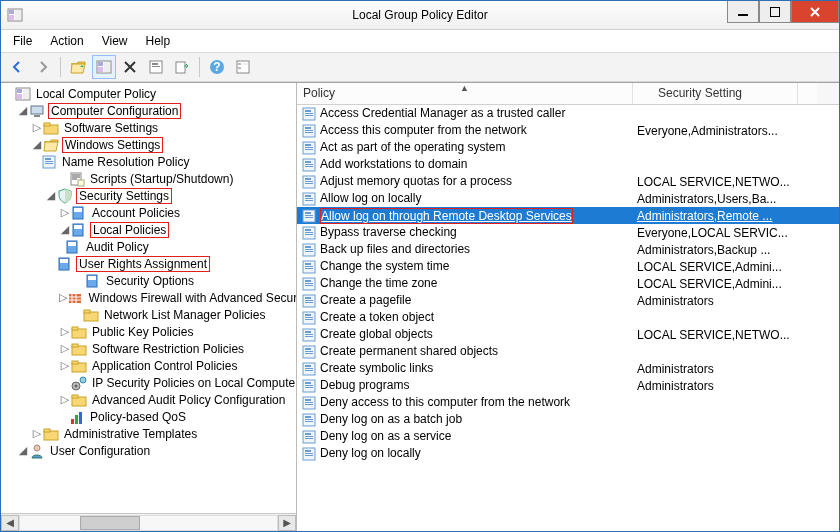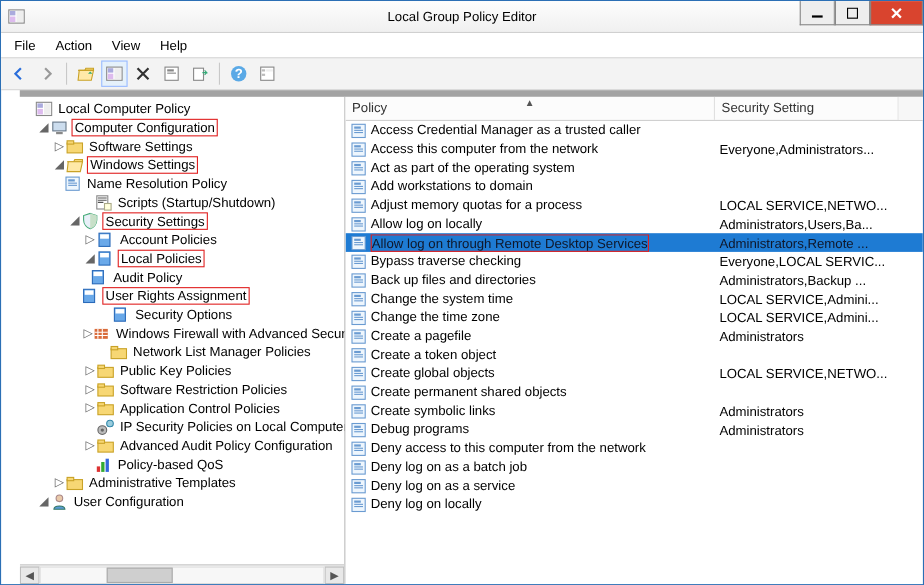--- a/index.html
+++ b/index.html
@@ -14,41 +14,41 @@
 .winbtn.close { background: #d9442e; color: #fff; width: 48px; }
 .winbtn svg { width: 10px; height: 10px; }
 
 .menubar { height: 22px; display: flex; align-items: center; padding: 0 4px; gap: 2px; background: #fff; }
 .menuitem { padding: 2px 8px; cursor: pointer; }
 
 .toolbar { height: 30px; border-top: 1px solid #d8d8d8; border-bottom: 1px solid #d8d8d8; background: #f3f3f3; display: flex; align-items: center; padding: 0 4px; gap: 2px; }
 .tbtn { width: 24px; height: 24px; display: flex; align-items: center; justify-content: center; border: 1px solid transparent; cursor: pointer; }
 .tsep { width: 1px; height: 20px; background: #c8c8c8; margin: 0 3px; }
 
-.content { flex: 1; display: flex; border-top: 6px solid #a3a3a3; min-height: 0; margin-left: 17px; }
+.content { flex: 1; display: flex; border-top: 1px solid #a3a3a3; min-height: 0; }
 .treepane { width: 296px; border-right: 1px solid #bbb; display: flex; flex-direction: column; overflow: hidden; }
 .treeview { flex: 1; overflow-x: hidden; overflow-y: auto; padding: 2px 0 0 0; }
 .node { display: flex; align-items: center; height: 17px; white-space: nowrap; cursor: pointer; }
 .node .exp { width: 12px; text-align: center; color: #666; font-size: 11px; user-select: none; }
 .node .ico { width: 16px; height: 16px; margin-right: 3px; display: inline-flex; align-items: center; justify-content: center; }
 .node .lbl { padding: 0 2px; }
 .red { border: 1px solid #e02020; }
 .hscroll { height: 18px; border-top: 1px solid #c8c8c8; background: #f0f0f0; display: flex; align-items: center; }
 .hscroll .arrow { width: 18px; height: 16px; border: 1px solid #bbb; background: #e8e8e8; display:flex;align-items:center;justify-content:center; color:#555; font-size:10px; }
 .hscroll .track { flex: 1; height: 16px; background: #f7f7f7; position: relative; border:1px solid #ddd; }
 .hscroll .thumb { position: absolute; left: 60px; top: 0; width: 60px; height: 100%; background: #cfcfcf; border:1px solid #aaa; }
 
 .listpane { flex: 1; display: flex; flex-direction: column; overflow: hidden; }
-.cols { height: 22px; display: flex; border-bottom: 1px solid #d0d0d0; background: #fcfcfc; }
+.cols { height: 22px; display: flex; border-bottom: 1px solid #d0d0d0; background: #fcfcfc; gap: 19px; }
 .col { border-right: 1px solid #e0e0e0; padding: 3px 6px; color: #333; position: relative; cursor: pointer; white-space:nowrap; overflow:hidden; }
 .col .sort { position: absolute; left: 50%; top: 0; transform: translateX(-50%); font-size: 9px; color: #555; }
 .col.last { border-right: none; width: 22px; background:#f7f7f7; }
 .rows { flex: 1; overflow-y: auto; overflow-x: hidden; }
 .row { display: flex; height: 17px; align-items: center; cursor: pointer; }
-.row.sel { background: #1e7bd3; color: #0f172a; }
+.row.sel { background: #1e7bd3; color: #ffffff; text-decoration: underline; }
 .row.sel .red { border-color: #e02020; }
 .cell { padding: 0 4px; white-space: nowrap; overflow: hidden; display:flex; gap:3px; }
 .cell.c0 { width: 336px; }
 .cell.c1 { flex: 1; }
 .pico { width: 16px; height: 16px; flex-shrink:0; }
 
 svg { display: block; }
 </style>
 </head>
 <body>

